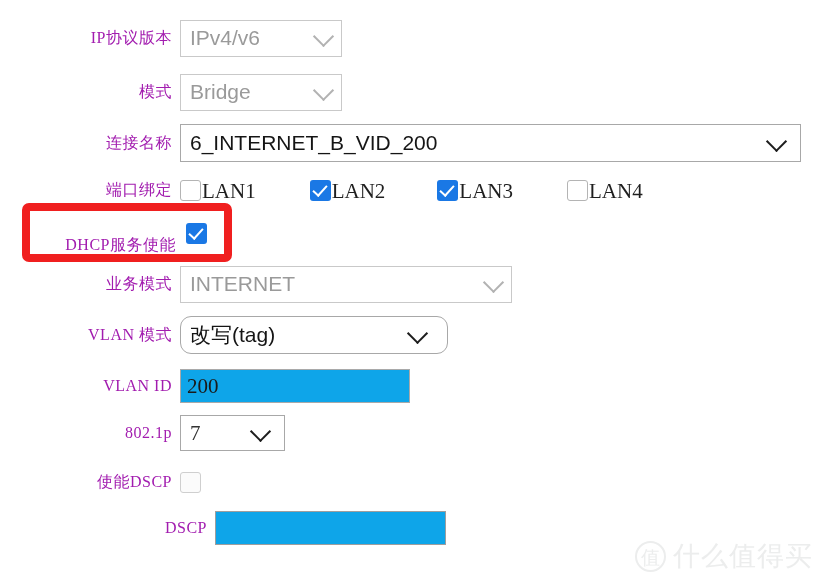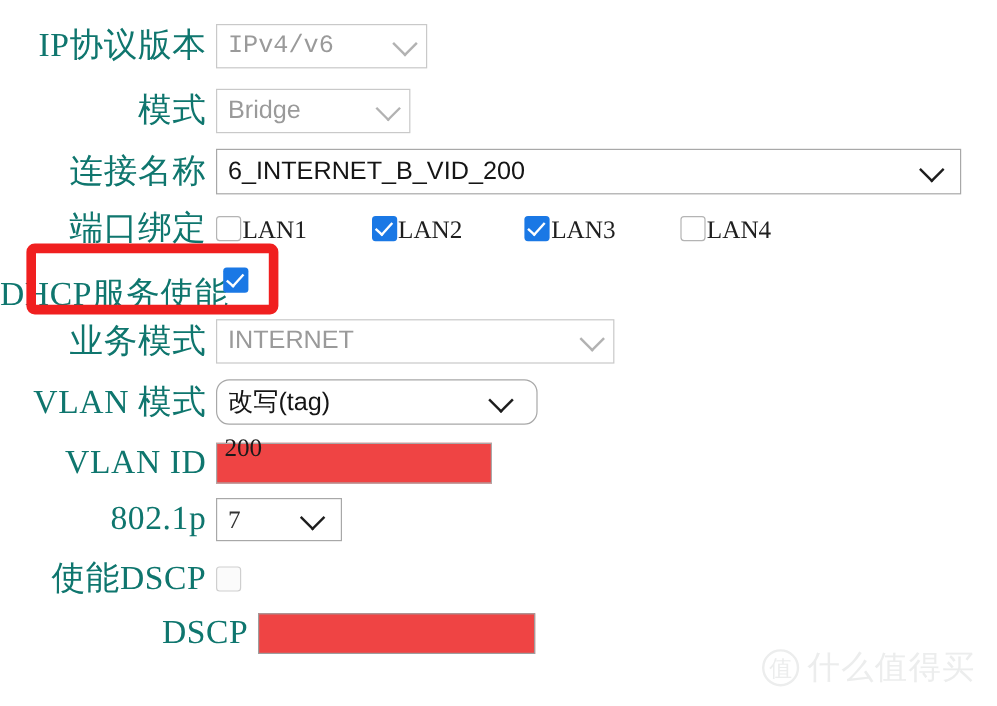--- a/index.html
+++ b/index.html
@@ -31,22 +31,22 @@
     align-items: center;
     height: 40px;
   }
 
   .label {
     width: 180px;
     text-align: right;
     padding-right: 8px;
     box-sizing: border-box;
     font-family: "Liberation Serif", "DejaVu Serif", serif;
-    font-size: 28px;
-    color: #0f766e;
+    font-size: 16px;
+    color: #a21caf;
     letter-spacing: 0.5px;
     white-space: nowrap;
   }
 
   .field {
     display: flex;
     align-items: center;
   }
 
   
@@ -81,24 +81,24 @@
   }
   .select.enabled .chev {
     border-right: 2.4px solid #1d1d1d;
     border-bottom: 2.4px solid #1d1d1d;
   }
 
   
   .textbox {
     box-sizing: border-box;
     border: 1px solid #a9a9a9;
-    background: #ef4444;
+    background: #0ea5e9;
     height: 33px;
     display: flex;
-    align-items: flex-end;
+    align-items: center;
     padding: 16px 6px;
     font-family: "Liberation Serif", "DejaVu Serif", serif;
     font-size: 21px;
     color: #1a1a1a;
   }
   .textbox.disabled {
     border: 1px solid #b5b5b5;
     color: #8e8e8e;
   }
 
@@ -193,21 +193,21 @@
   }
 </style>
 </head>
 <body>
 
 <div class="form">
 
   <div class="row" style="top:18px;">
     <div class="label">IP协议版本</div>
     <div class="field">
-      <div class="select" style="width:176px;font-family:Liberation Mono, monospace;">
+      <div class="select" style="width:162px;">
         <span>IPv4/v6</span>
         <span class="chev"></span>
       </div>
     </div>
   </div>
 
   <div class="row" style="top:72px;">
     <div class="label">模式</div>
     <div class="field">
       <div class="select" style="width:162px;">

